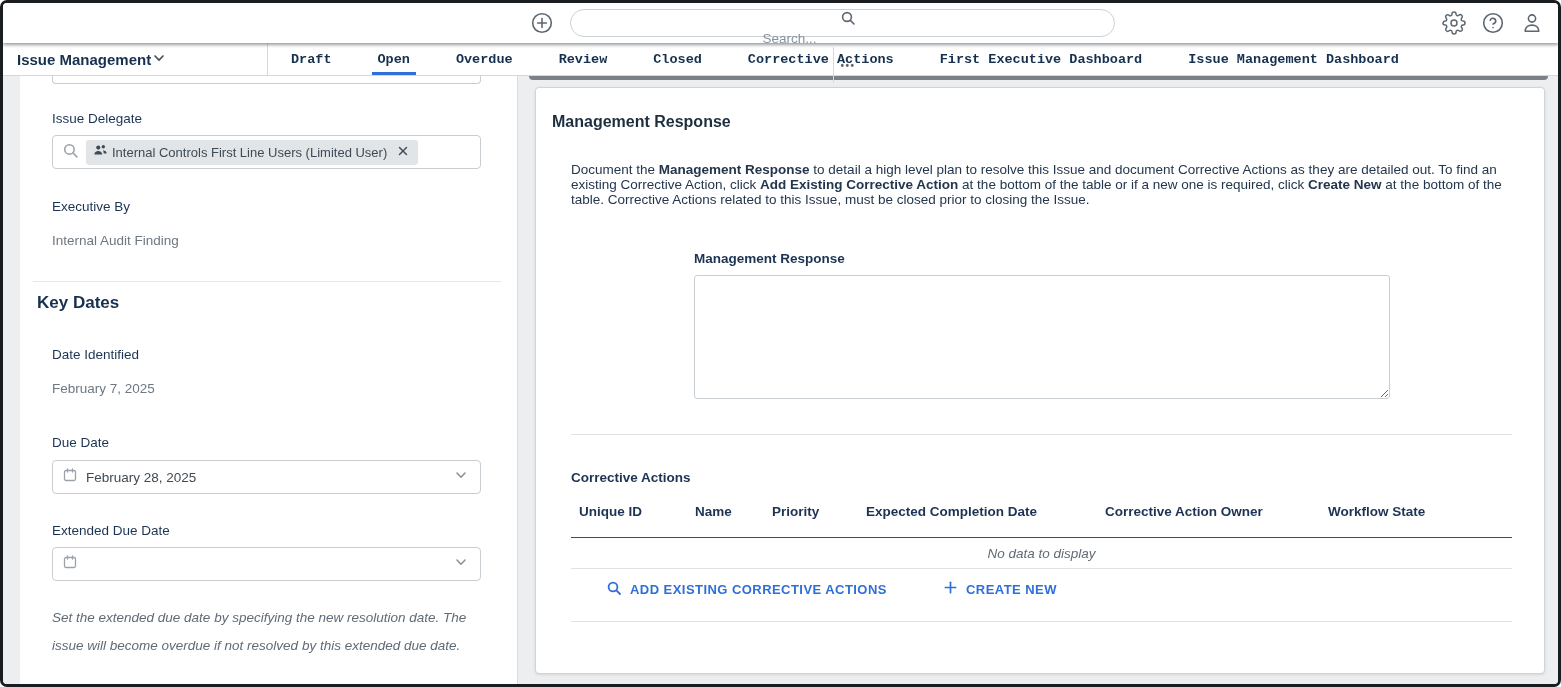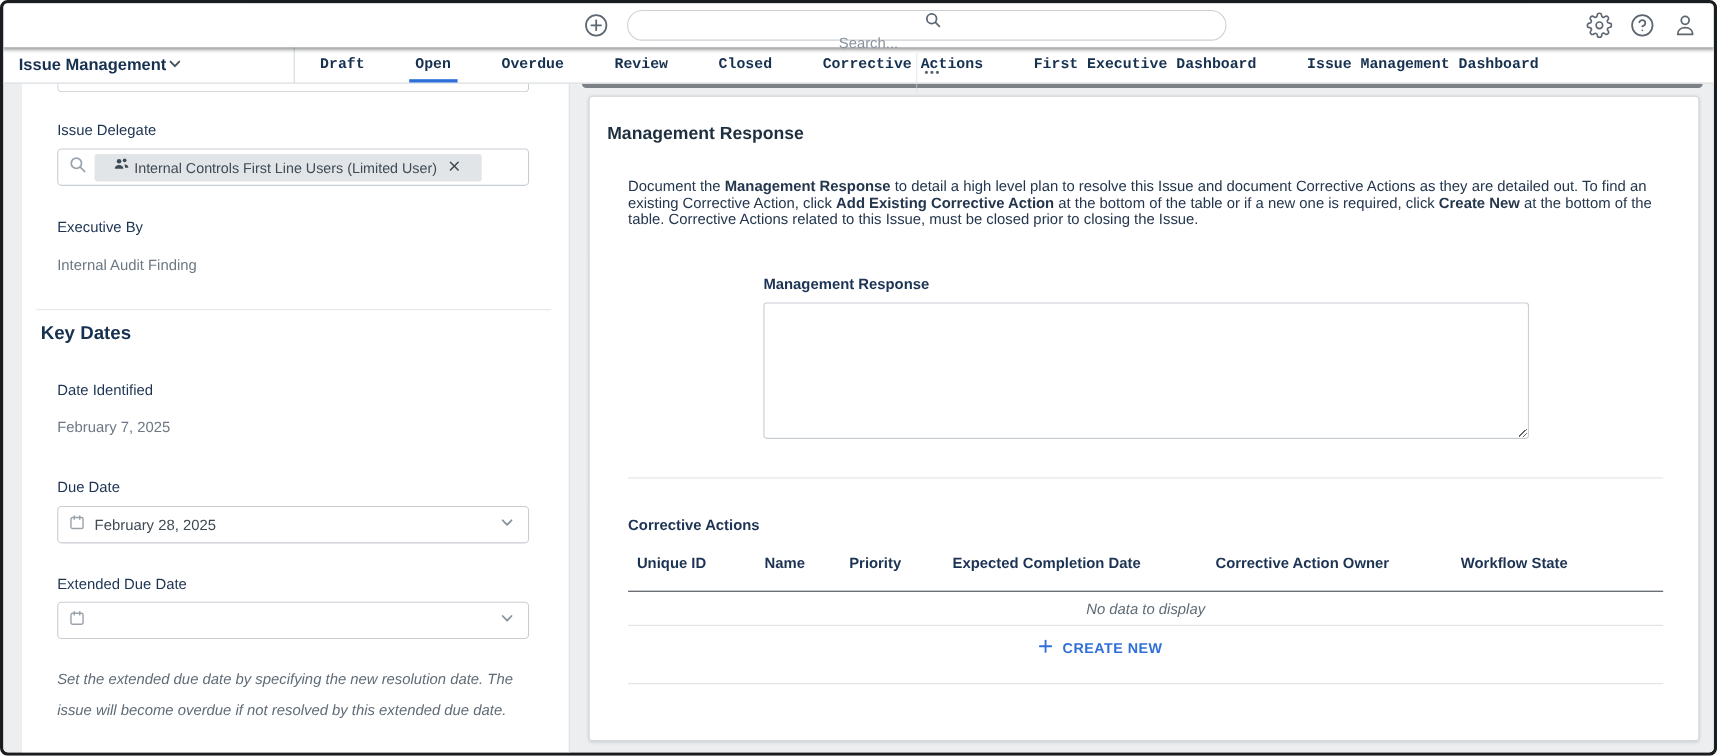--- a/index.html
+++ b/index.html
@@ -35,21 +35,21 @@
   .left-panel{position:absolute;left:17px;top:0;bottom:0;width:497px;background:#fff;border-right:1px solid #d9dde1;}
   .sliver{position:absolute;left:32px;top:0;width:429px;height:9px;box-sizing:border-box;
     border:1px solid #c9ced3;border-top:none;border-radius:0 0 4px 4px;background:#fff;}
   .lbl{position:absolute;font-size:13.5px;font-weight:400;color:#1c3353;}
   .val{position:absolute;font-size:13.5px;color:#6d7883;}
   .field{position:absolute;left:32px;width:429px;height:34px;box-sizing:border-box;border:1px solid #c9ced3;border-radius:4px;
     background:#fff;display:flex;align-items:center;padding:0 9px;cursor:pointer;}
   .field .cal{color:#9aa3ab;flex:0 0 auto;}
   .field .ftext{font-size:13.5px;color:#3f4a54;margin-left:8px;}
   .field .chev{position:absolute;right:11px;color:#8a939b;}
-  .chip{display:flex;align-items:center;height:25px;background:#e2e5e7;border-radius:3px;padding:0 17px;margin-left:7px;max-width:360px;}
+  .chip{display:flex;align-items:center;height:25px;background:#e2e5e7;border-radius:3px;padding:0 7px;margin-left:7px;max-width:360px;}
   .chip svg{color:#3e4a55;flex:0 0 auto;}
   .chip .chip-label{font-size:13px;color:#3e4a55;margin-left:4px;white-space:nowrap;}
   .chip-x{background:none;border:none;margin-left:8px;padding:0 2px;color:#98a1a9;cursor:pointer;display:flex;align-items:center;}
   .divider-l{position:absolute;left:13px;width:468px;height:1px;background:#e4e7ea;}
   .key-dates{position:absolute;left:17px;font-size:17px;font-weight:700;color:#16304f;}
   .helper{position:absolute;left:32px;width:430px;font-size:13.5px;font-style:italic;color:#5f6b76;line-height:28px;}
   .scroll-edge{position:absolute;left:526px;top:1px;width:1019px;height:4px;background:#7b8187;border-radius:0 0 4px 4px;}
   
   .card{position:absolute;left:532px;top:12px;width:1010px;height:587px;box-sizing:border-box;background:#fff;
     border:1px solid #cfd4d8;border-radius:4px;box-shadow:0 1px 3px rgba(0,0,0,.10);}
@@ -248,20 +248,29 @@
         <span style="left:236px;">Priority</span>
         <span style="left:330px;">Expected Completion Date</span>
         <span style="left:569px;">Corrective Action Owner</span>
         <span style="left:792px;">Workflow State</span>
       </div>
 
       <div class="hline dark" style="top:449px;"></div>
       <div class="empty-row">No data to display</div>
       <div class="hline" style="top:480px;"></div>
 
+      <button class="btn-blue" style="left:64px;">
+        <span>
+          <svg width="16" height="16" viewBox="0 0 16 16" fill="none" stroke="currentColor" stroke-width="1.8" stroke-linecap="round">
+            <circle cx="7" cy="7" r="4.4"></circle>
+              <line x1="10.4" y1="10.4" x2="14" y2="14"></line>
+          </svg>
+        </span>
+        <span>ADD EXISTING CORRECTIVE ACTIONS</span>
+      </button>
       <button class="btn-blue" style="left:401px;">
         <span>
           <svg width="15" height="15" viewBox="0 0 16 16" fill="none" stroke="currentColor" stroke-width="1.8" stroke-linecap="round">
             <line x1="8" y1="2.5" x2="8" y2="13.5"></line>
               <line x1="2.5" y1="8" x2="13.5" y2="8"></line>
           </svg>
         </span>
         <span>CREATE NEW</span>
       </button>
 

